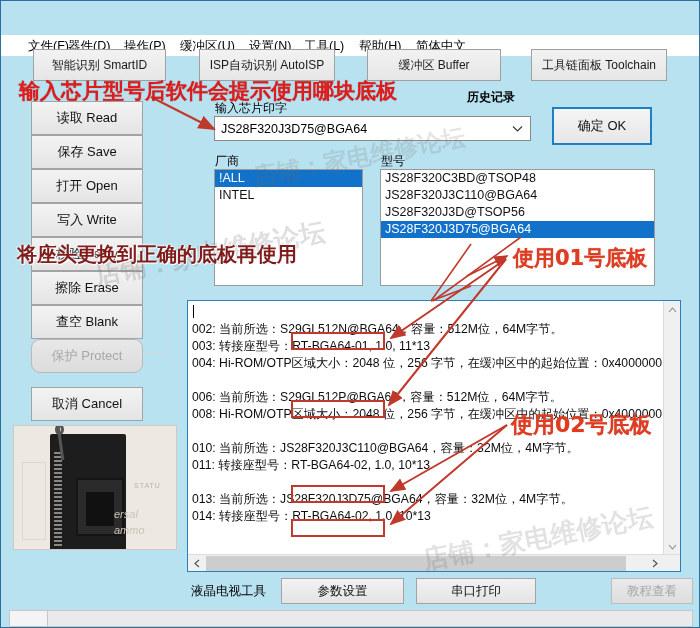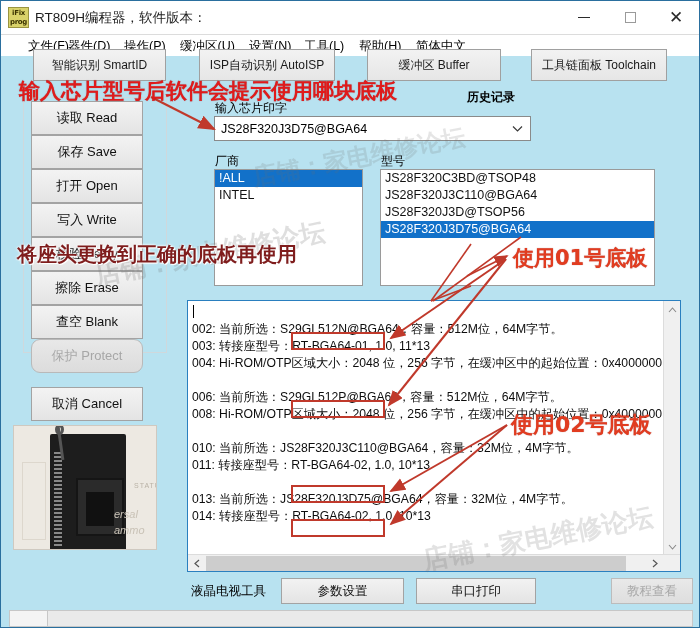--- a/index.html
+++ b/index.html
@@ -194,21 +194,21 @@
   }
   .bbtn.disabled { color:#a8a8a8; background:linear-gradient(#e9e9e9,#dedede); border-color:#bcbcbc;}
   .statusbar {
     position:absolute; left:8px; top:609px; width:684px; height:17px;
     background:#eaeaea; border:1px solid #c7c7c7;
   }
   .statusbar .cell1 { position:absolute; left:0; top:0; width:38px; height:15px; background:#f4f4f4; border-right:1px solid #c7c7c7;}
 
   
   .photo {
-    position:absolute; left:12px; top:424px; width:144px; height:125px;
+    position:absolute; left:12px; top:424px; width:164px; height:125px;
     background:#ede9e2; border:1px solid #cfc9c0; overflow:hidden;
   }
   .ph-board { position:absolute; left:36px; top:8px; width:76px; height:120px; background:#1d1d1d; border-radius:2px;}
   .ph-sock  { position:absolute; left:62px; top:52px; width:48px; height:58px; background:#2b2b2b; border:2px solid #151515;}
   .ph-sock-in{ position:absolute; left:72px; top:66px; width:28px; height:34px; background:#111; }
   .ph-lever { position:absolute; left:45px; top:0px; width:3px; height:34px; background:#555; transform:rotate(-8deg);}
   .ph-lever-t{position:absolute; left:41px; top:-2px; width:9px; height:11px; border:3px solid #555; border-radius:50%;}
   .ph-pins { position:absolute; left:40px; top:26px; width:8px; height:96px;
     background: repeating-linear-gradient(#888 0 2px, #1d1d1d 2px 4px); }
   .ph-outline { position:absolute; left:8px; top:36px; width:24px; height:78px; border:1px solid #ddd7cd;}
@@ -233,33 +233,20 @@
     font-family:"DejaVu Sans",sans-serif;
     transform: rotate(-11deg);
     white-space:nowrap;
   }
 </style>
 </head>
 <body>
 
 <div id="app">
 
-  <div class="titlebar">
-    <div class="title-icon">iFix<br>prog</div>
-    <div class="title-text">RT809H编程器，软件版本：</div>
-    <div class="win-btn win-min">
-        <span class="glyph-min"></span>
-      </div>
-    <div class="win-btn win-max">
-        <span class="glyph-max"></span>
-      </div>
-    <div class="win-btn win-close">
-        <span class="glyph-close">✕</span>
-      </div>
-  </div>
 
   <div class="menubar" id="menubar">
       <div class="menu-item" style="left: 24px;">文件(F)</div>
       <div class="menu-item" style="left: 64px;">器件(D)</div>
       <div class="menu-item" style="left: 120px;">操作(P)</div>
       <div class="menu-item" style="left: 176px;">缓冲区(U)</div>
       <div class="menu-item" style="left: 245px;">设置(N)</div>
       <div class="menu-item" style="left: 300px;">工具(L)</div>
       <div class="menu-item" style="left: 355px;">帮助(H)</div>
       <div class="menu-item" style="left: 412px;">简体中文</div>
@@ -288,20 +275,21 @@
   <div class="field-label" style="left:214px; top:99px;">输入芯片印字</div>
   <div class="field-label" style="left:466px; top:88px;font-weight:bold;">历史记录</div>
   <div class="combo">
     <span class="combo-text">JS28F320J3D75@BGA64</span>
     <span class="combo-arrow">
       <svg width="11" height="8" viewBox="0 0 11 8">
           <path d="M1 1.5 L5.5 6 L10 1.5" fill="none" stroke="#3a3a3a" stroke-width="1.2"></path>
         </svg>
     </span>
   </div>
+  <div class="okbtn">确定 OK</div>
 
   <div class="field-label" style="left:214px; top:152px;">厂商</div>
   <div class="field-label" style="left:380px; top:152px;">型号</div>
   <div class="listbox list-vendor" id="vendor-host">
       <div class="list-row sel">!ALL</div>
       <div class="list-row">INTEL</div>
     </div>
   <div class="listbox list-model" id="model-host">
       <div class="list-row">JS28F320C3BD@TSOP48</div>
       <div class="list-row">JS28F320J3C110@BGA64</div>

